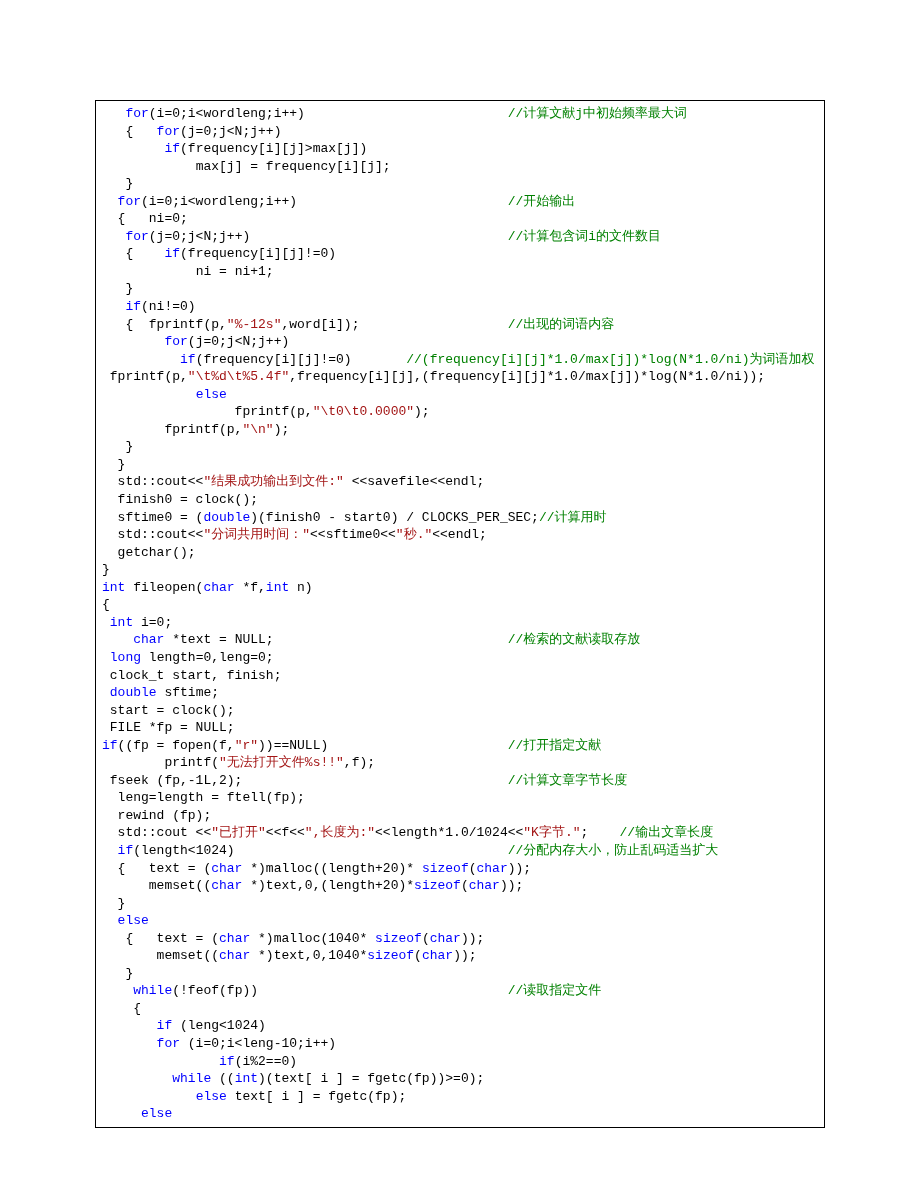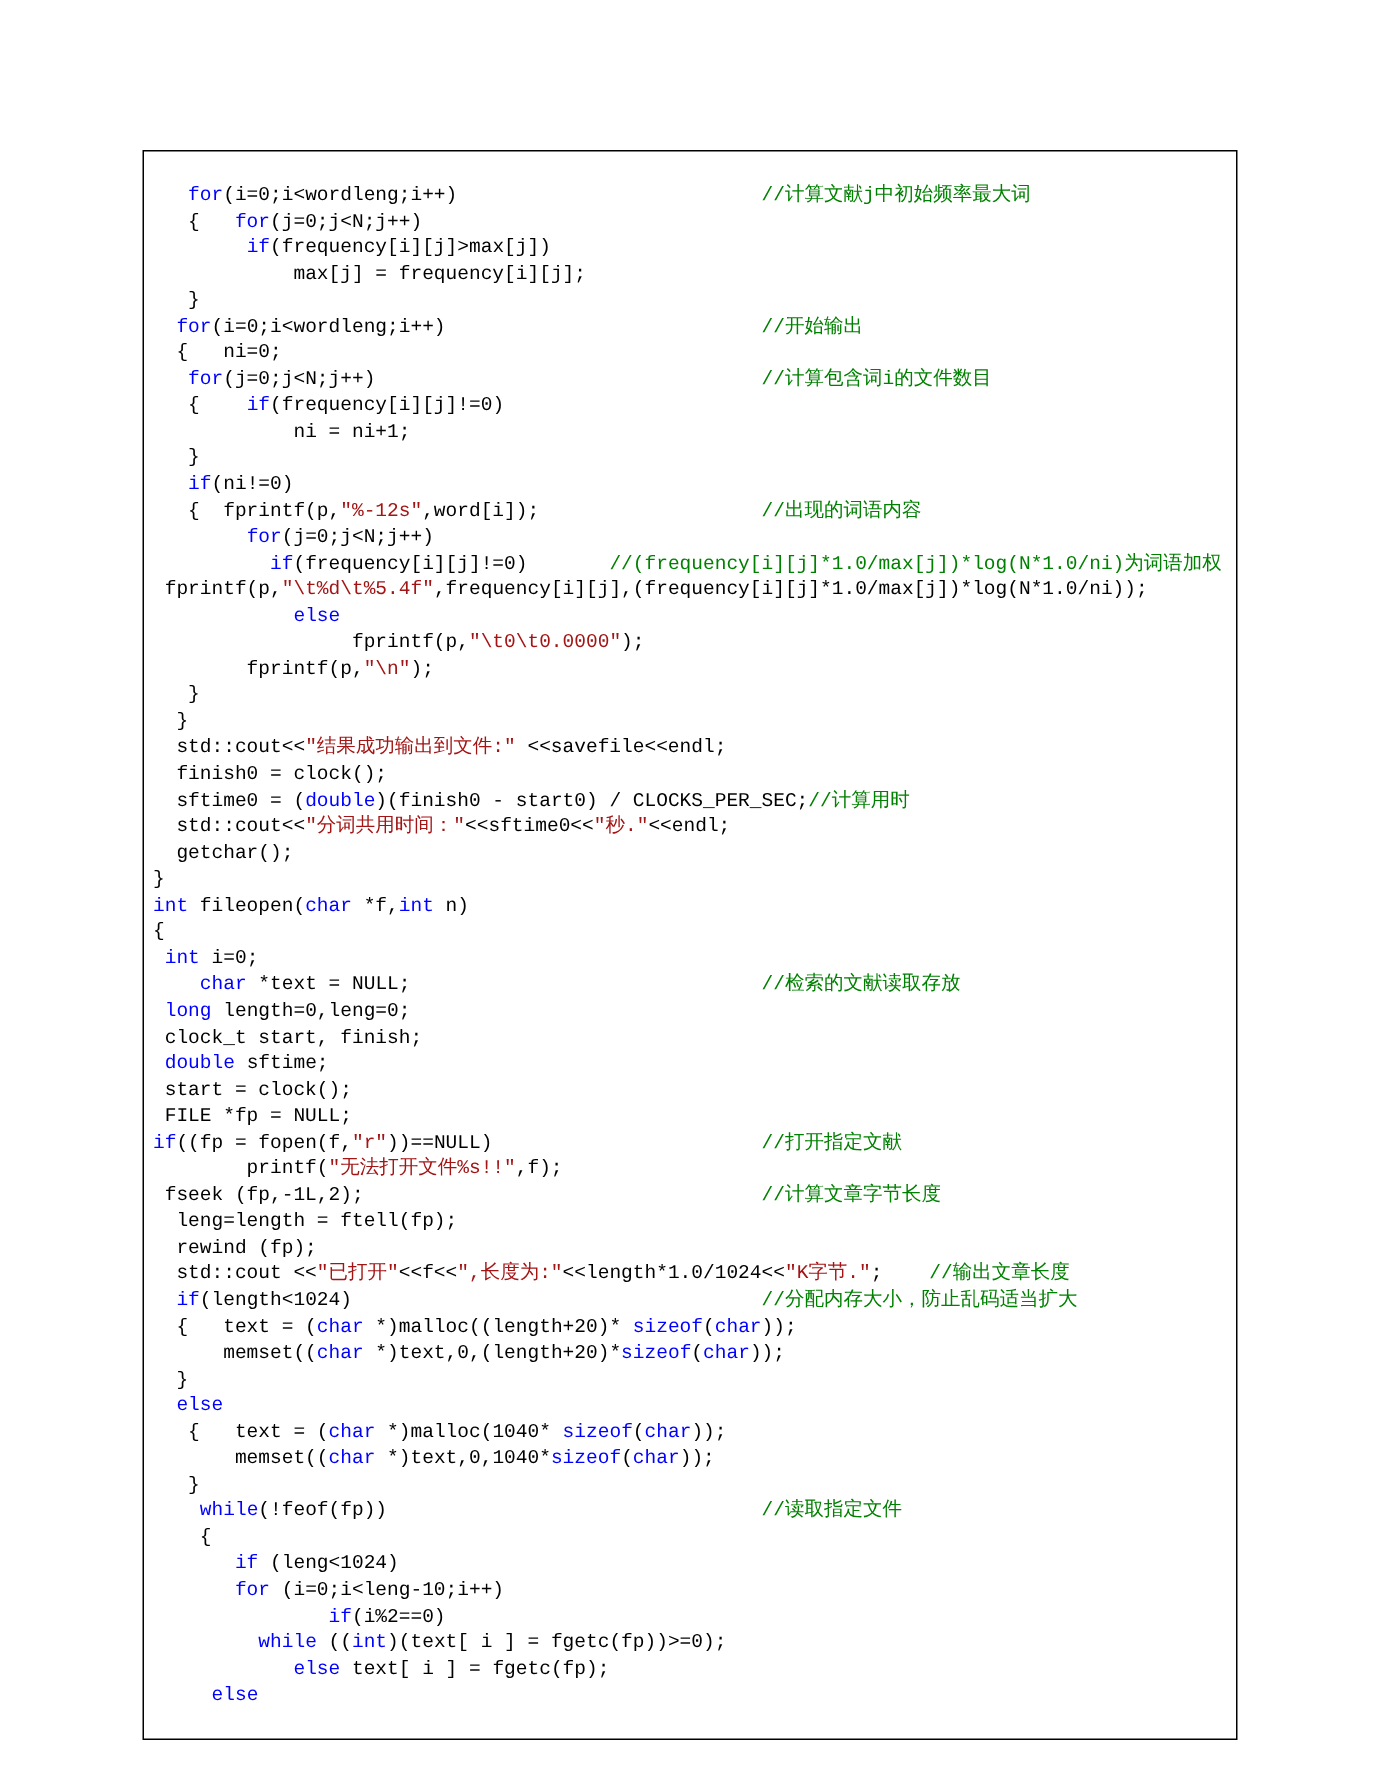--- a/index.html
+++ b/index.html
@@ -11,21 +11,21 @@
     line-height: 1.35;
   }
   .page {
     width: 920px;
     min-height: 1191px;
     box-sizing: border-box;
     padding: 100px 95px 60px 95px;
   }
   .code-box {
     border: 1px solid #000;
-    padding: 20px 6px;
+    padding: 4px 6px;
     white-space: pre;
     overflow: hidden;
   }
   .kw { color: #0000ff; }
   .str { color: #a31515; }
   .cm { color: #008000; }
   .pl { color: #000; }
 </style>
 </head>
 <body>

